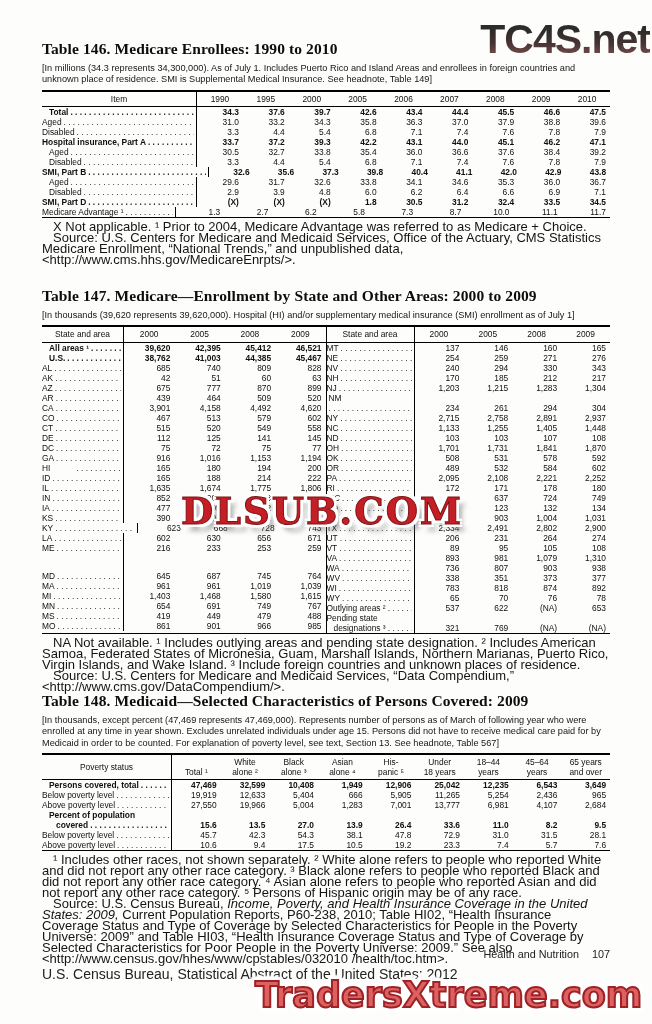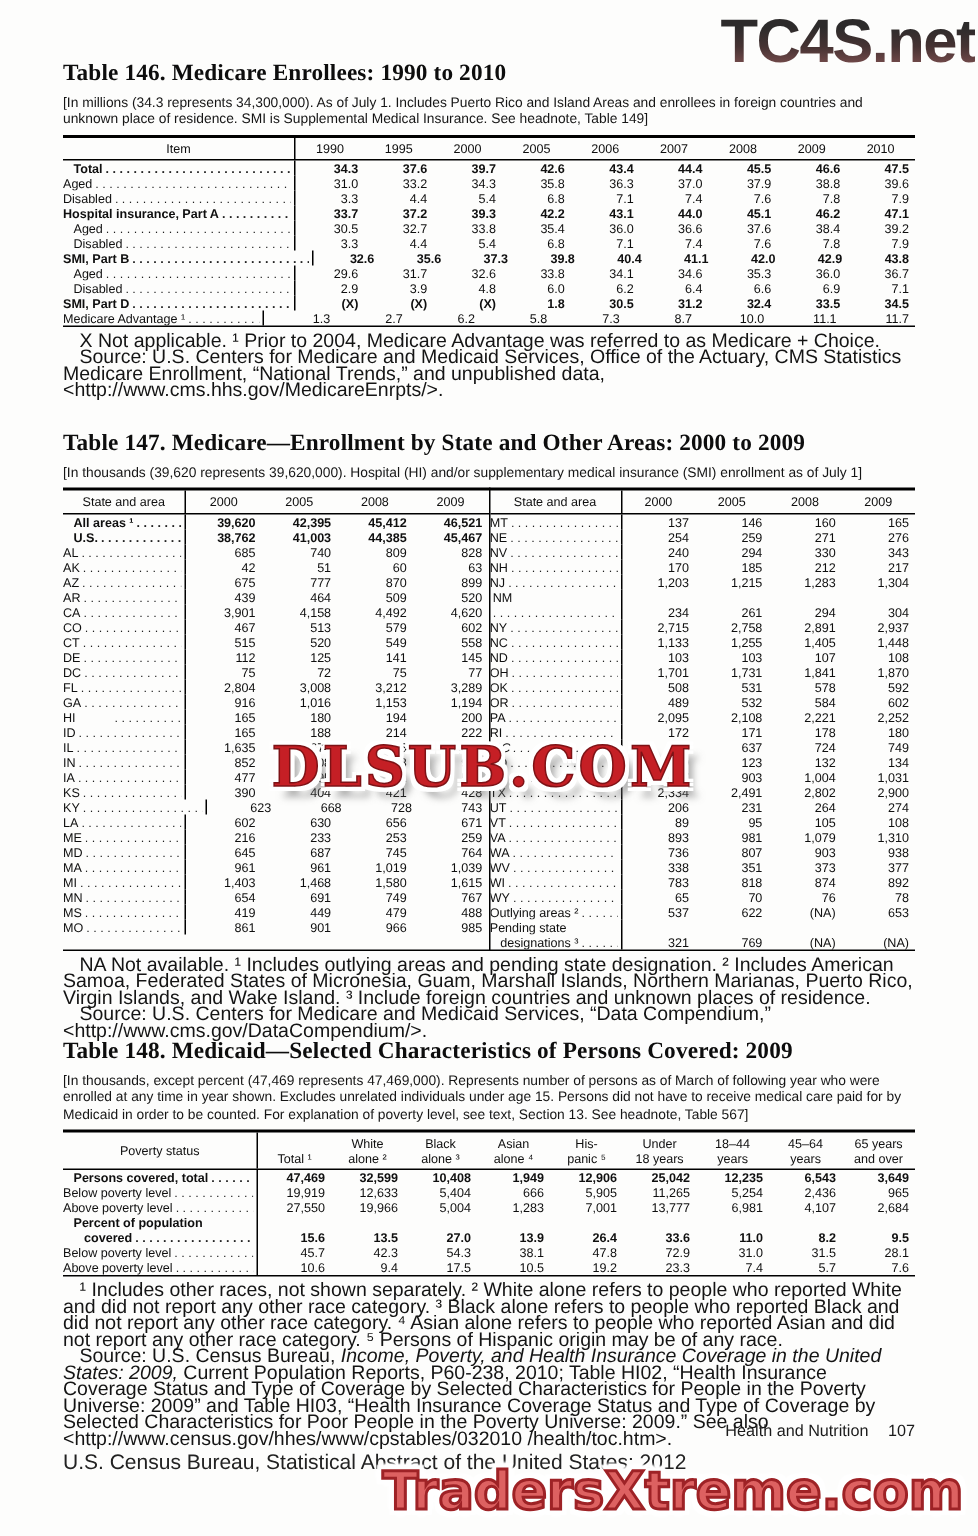--- a/index.html
+++ b/index.html
@@ -73,21 +73,21 @@
   .fnotes p { text-indent:11px; }
   .ital { font-style:italic; }
 
   .running-head { text-align:right; font-size:10.8px; color:#1b1b1b; }
   .running-head .pgnum { margin-left:13px; }
   .imprint { font-size:14px; color:#222; margin-top:6px; }
 
   
   .wm { position:absolute; white-space:nowrap; z-index:5; pointer-events:none; }
   .wm-top {
-    top:4px; right:2px;
+    top:16px; right:2px;
     font-family:"Liberation Sans", sans-serif;
     font-weight:bold; font-size:41px; letter-spacing:-1px;
     background:linear-gradient(180deg,#2d2b2b 30%,#463333 58%,#8a5656 95%);
     -webkit-background-clip:text; background-clip:text; color:transparent;text-align:right;
   }
   .wm-mid {
     top:489px; left:181px;
     font-family:"DejaVu Serif", serif;
     font-weight:bold; font-size:37px; letter-spacing:2px;
     color:#c51f25;
@@ -495,32 +495,20 @@
               </div>
             </div>
             <div class="vcell">75</div>
             <div class="vcell">72</div>
             <div class="vcell">75</div>
             <div class="vcell">77</div>
           </div>
           <div class="trow">
             <div class="lcell labelcol" style="width: 82px;">
               <div class="lline" style="padding-left: 0px;">
-                <span class="ltext">FL</span>
-                <span class="leader"></span>
-              </div>
-            </div>
-            <div class="vcell">2,804</div>
-            <div class="vcell">3,008</div>
-            <div class="vcell">3,212</div>
-            <div class="vcell">3,289</div>
-          </div>
-          <div class="trow">
-            <div class="lcell labelcol" style="width: 82px;">
-              <div class="lline" style="padding-left: 0px;">
                 <span class="ltext">GA</span>
                 <span class="leader"></span>
               </div>
             </div>
             <div class="vcell">916</div>
             <div class="vcell">1,016</div>
             <div class="vcell">1,153</div>
             <div class="vcell">1,194</div>
           </div>
           <div class="trow">
@@ -626,21 +614,21 @@
                 <span class="leader"></span>
               </div>
             </div>
             <div class="vcell">216</div>
             <div class="vcell">233</div>
             <div class="vcell">253</div>
             <div class="vcell">259</div>
           </div>
           <div class="trow">
             <div class="lcell labelcol" style="width: 82px;">
-              <div class="lline" style="padding-left: 0px;">
+              <div class="lline" style="padding-left: 0px; margin-top: 18px;">
                 <span class="ltext">MD</span>
                 <span class="leader"></span>
               </div>
             </div>
             <div class="vcell">645</div>
             <div class="vcell">687</div>
             <div class="vcell">745</div>
             <div class="vcell">764</div>
           </div>
           <div class="trow">

